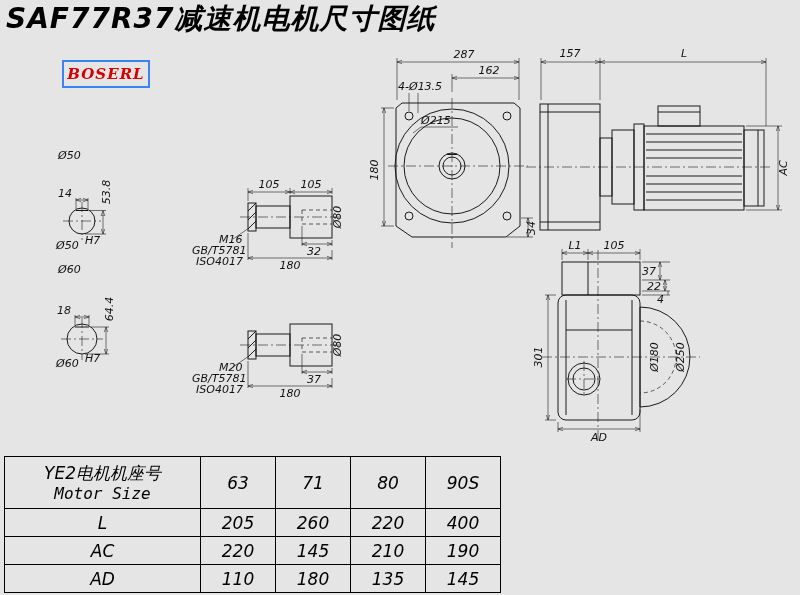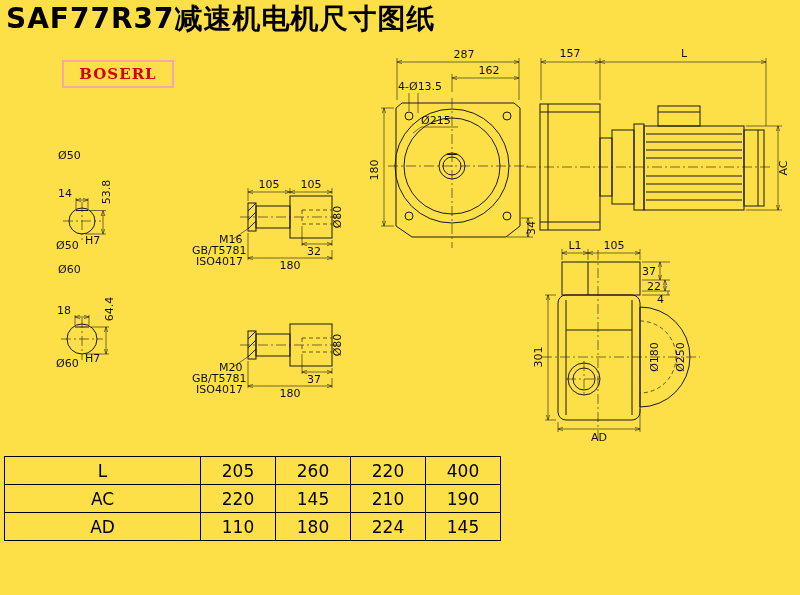--- a/index.html
+++ b/index.html
@@ -1,20 +1,20 @@
 <!DOCTYPE html>
 <html><head>
 <meta charset="utf-8">
 <style>
   * { margin:0; padding:0; box-sizing:border-box; }
   html,body { width:800px; height:595px; background:#fff; overflow:hidden; }
   body { font-family:"DejaVu Sans","Liberation Sans",sans-serif; color:#000; position:relative; }
-  .page { position:absolute; inset:0; background:#fde047; }
+  .page { position:absolute; inset:0; background:#e5e5e5;font-style:italic; }
   .title { position:absolute; left:6px; top:0px; font-size:28px; font-weight:bold; letter-spacing:1px; white-space:nowrap; }
-  .brand { position:absolute; left:62px; top:60px; width:112px; height:28px; border:2px solid #fca5a5;
+  .brand { position:absolute; left:62px; top:60px; width:88px; height:28px; border:2px solid #3b82f6;
            display:flex; align-items:center; justify-content:center; }
   .brand span { color:#d40000; font-family:"DejaVu Serif","Liberation Serif",serif; font-size:15px; font-weight:bold; letter-spacing:1px; }
   svg.drawing { position:absolute; left:0; top:0; }
   .drawing line, .drawing rect, .drawing circle, .drawing path { stroke:#1a1a1a; fill:none; stroke-width:1; }
   .drawing .cl  { stroke-width:.6; stroke-dasharray:10 3 2 3; }
   .drawing .ext { stroke-width:.6; }
   .drawing .dim { stroke-width:.6; }
   .drawing .hid { stroke-width:.7; stroke-dasharray:4 3; }
   .drawing text { fill:#111; stroke:none; font-size:11px; font-family:"DejaVu Sans","Liberation Sans",sans-serif; }
   table.dims { position:absolute; left:4px; top:456px; width:497px; border-collapse:collapse; text-align:center; font-size:17px; }
@@ -259,37 +259,47 @@
       <text x="542" y="357" text-anchor="middle" transform="rotate(-90 542 357)">301</text>
       <line class="ext" x1="558" y1="422" x2="558" y2="432"></line>
       <line class="ext" x1="640" y1="409" x2="640" y2="432"></line>
       <line class="dim" x1="558" y1="429" x2="640" y2="429" marker-start="url(#arr)" marker-end="url(#arr)"></line>
       <text x="599" y="441" text-anchor="middle">AD</text>
     </g>
   </svg>
 
   <table class="dims">
     <tbody>
+      <tr class="hdr">
+        <td class="c0">
+          <div class="cn">YE2电机机座号</div>
+          <div class="en">Motor Size</div>
+        </td>
+        <td class="cv">63</td>
+        <td class="cv">71</td>
+        <td class="cv">80</td>
+        <td class="cv">90S</td>
+      </tr>
       <tr class="row">
         <td class="c0">L</td>
         <td class="cv">205</td>
         <td class="cv">260</td>
         <td class="cv">220</td>
         <td class="cv">400</td>
       </tr>
       <tr class="row">
         <td class="c0">AC</td>
         <td class="cv">220</td>
         <td class="cv">145</td>
         <td class="cv">210</td>
         <td class="cv">190</td>
       </tr>
       <tr class="row">
         <td class="c0">AD</td>
         <td class="cv">110</td>
         <td class="cv">180</td>
-        <td class="cv">224</td>
+        <td class="cv">135</td>
         <td class="cv">145</td>
       </tr>
     </tbody>
   </table>
 
 </div>
 
 </body></html>

